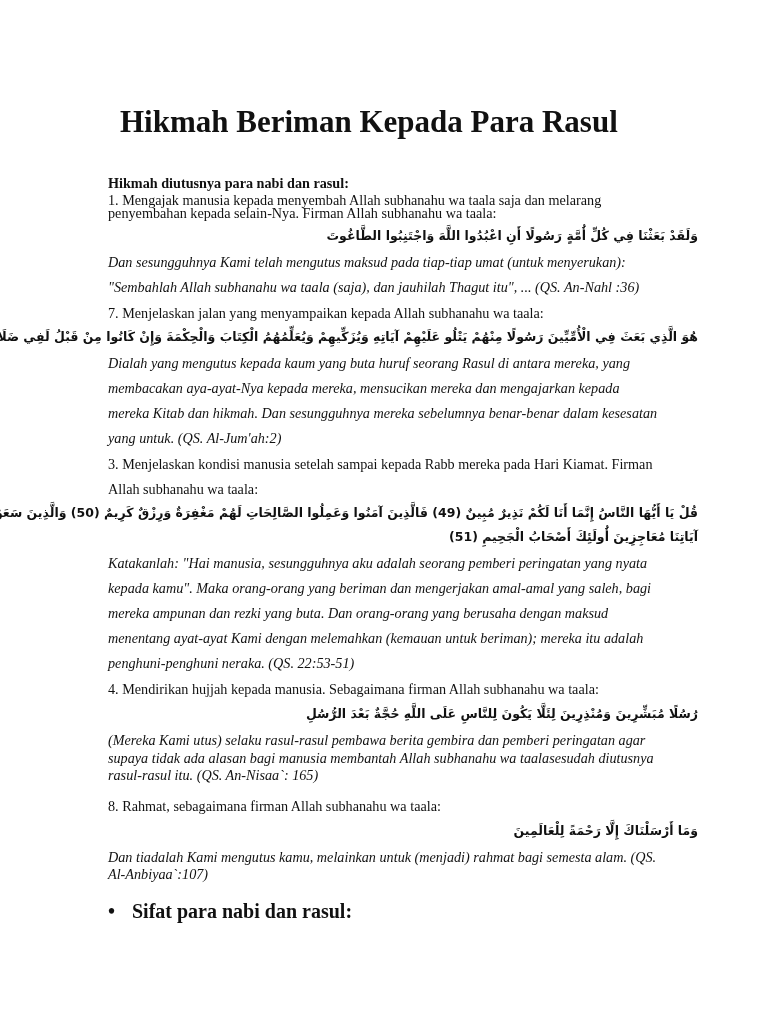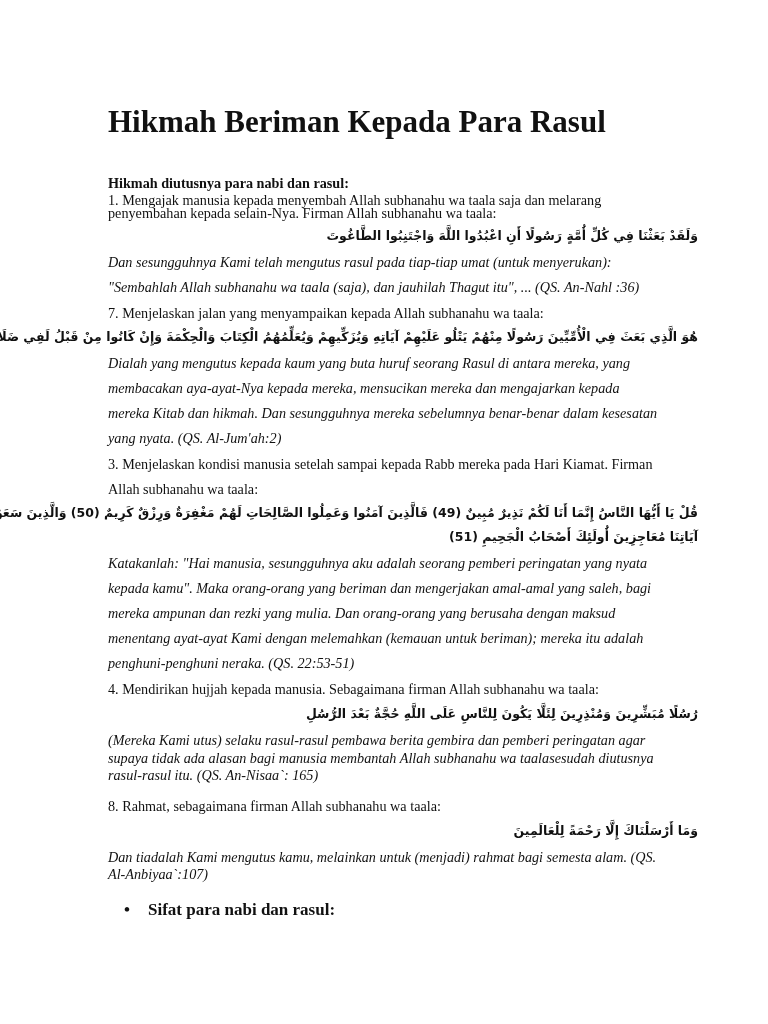--- a/index.html
+++ b/index.html
@@ -1,54 +1,54 @@
 <!DOCTYPE html>
 <html><head>
 <meta charset="utf-8">
 <style>
   html, body { margin:0; padding:0; background:#fff; }
   body { width:768px; height:1024px; overflow:hidden; position:relative;
          font-family:"Liberation Serif", "DejaVu Serif", serif; color:#111; }
   .page { position:absolute; left:108px; top:0; width:590px; }
-  .title { position:absolute; top:104px; left:0; font-size:31px; font-weight:bold; margin:0; letter-spacing:0; white-space:nowrap; }
+  .title { position:absolute; top:104px; left:12px; font-size:31px; font-weight:bold; margin:0; letter-spacing:0; white-space:nowrap; }
   .line { position:absolute; left:0; font-size:14.2px; white-space:nowrap; }
   .b { font-weight:bold;margin-top:20px; }
   .i { font-style:italic; }
   .ar { position:absolute; right:0; direction:rtl; font-family:"DejaVu Sans", sans-serif; font-weight:bold; font-size:12.5px; white-space:nowrap; }
-  .bullet { position:absolute; left:0; font-size:17px; font-weight:bold; white-space:nowrap;margin-left:16px; }
+  .bullet { position:absolute; left:0; font-size:20px; font-weight:bold; white-space:nowrap; }
   .bullet .dot { display:inline-block; width:24px; }
 </style>
 </head>
 <body>
 
 <div class="page">
   <h1 class="title">Hikmah Beriman Kepada Para Rasul</h1>
 
   <div class="line b" style="top:155px">Hikmah diutusnya para nabi dan rasul:</div>
 
   <div class="line" style="top:192px">1. Mengajak manusia kepada menyembah Allah subhanahu wa taala saja dan melarang</div>
   <div class="line" style="top:205px">penyembahan kepada selain-Nya. Firman Allah subhanahu wa taala:</div>
   <div class="ar" style="top:228px">وَلَقَدْ بَعَثْنَا فِي كُلِّ أُمَّةٍ رَسُولًا أَنِ اعْبُدُوا اللَّهَ وَاجْتَنِبُوا الطَّاغُوتَ</div>
-  <div class="line i" style="top:254px">Dan sesungguhnya Kami telah mengutus rasul pada tiap-tiap umat (untuk menyerukan):</div>
+  <div class="line i" style="top:254px">Dan sesungguhnya Kami telah mengutus maksud pada tiap-tiap umat (untuk menyerukan):</div>
   <div class="line i" style="top:279px">"Sembahlah Allah subhanahu wa taala (saja), dan jauhilah Thagut itu", ... (QS. An-Nahl :36)</div>
 
   <div class="line" style="top:305px"> 7. Menjelaskan jalan yang menyampaikan kepada Allah subhanahu wa taala:</div>
   <div class="ar" style="top:329px">هُوَ الَّذِي بَعَثَ فِي الْأُمِّيِّينَ رَسُولًا مِنْهُمْ يَتْلُو عَلَيْهِمْ آيَاتِهِ وَيُزَكِّيهِمْ وَيُعَلِّمُهُمُ الْكِتَابَ وَالْحِكْمَةَ وَإِنْ كَانُوا مِنْ قَبْلُ لَفِي ضَلَالٍ مُبِينٍ</div>
   <div class="line i" style="top:355px">Dialah yang mengutus kepada kaum yang buta huruf seorang Rasul di antara mereka, yang</div>
   <div class="line i" style="top:380px">membacakan aya-ayat-Nya kepada mereka, mensucikan mereka dan mengajarkan kepada</div>
   <div class="line i" style="top:405px">mereka Kitab dan hikmah. Dan sesungguhnya mereka sebelumnya benar-benar dalam kesesatan</div>
-  <div class="line i" style="top:430px">yang nyata. (QS. Al-Jum'ah:2)</div>
+  <div class="line i" style="top:430px">yang untuk. (QS. Al-Jum'ah:2)</div>
 
   <div class="line" style="top:456px"> 3. Menjelaskan kondisi manusia setelah sampai kepada Rabb mereka pada Hari Kiamat. Firman</div>
   <div class="line" style="top:481px">Allah subhanahu wa taala:</div>
   <div class="ar" style="top:505px">قُلْ يَا أَيُّهَا النَّاسُ إِنَّمَا أَنَا لَكُمْ نَذِيرٌ مُبِينٌ (49) فَالَّذِينَ آمَنُوا وَعَمِلُوا الصَّالِحَاتِ لَهُمْ مَغْفِرَةٌ وَرِزْقٌ كَرِيمٌ (50) وَالَّذِينَ سَعَوْا فِي</div>
   <div class="ar" style="top:529px">آيَاتِنَا مُعَاجِزِينَ أُولَئِكَ أَصْحَابُ الْجَحِيمِ (51)</div>
   <div class="line i" style="top:555px">Katakanlah: "Hai manusia, sesungguhnya aku adalah seorang pemberi peringatan yang nyata</div>
   <div class="line i" style="top:580px">kepada kamu".  Maka orang-orang yang beriman dan mengerjakan amal-amal yang saleh, bagi</div>
-  <div class="line i" style="top:605px">mereka ampunan dan rezki yang mulia. Dan orang-orang yang berusaha dengan maksud</div>
+  <div class="line i" style="top:605px">mereka ampunan dan rezki yang buta. Dan orang-orang yang berusaha dengan maksud</div>
   <div class="line i" style="top:630px">menentang ayat-ayat Kami dengan melemahkan (kemauan untuk beriman); mereka itu adalah</div>
   <div class="line i" style="top:655px">penghuni-penghuni neraka. (QS. 22:53-51)</div>
 
   <div class="line" style="top:681px"> 4. Mendirikan hujjah kepada manusia. Sebagaimana firman Allah subhanahu wa taala:</div>
   <div class="ar" style="top:706px">رُسُلًا مُبَشِّرِينَ وَمُنْذِرِينَ لِئَلَّا يَكُونَ لِلنَّاسِ عَلَى اللَّهِ حُجَّةٌ بَعْدَ الرُّسُلِ</div>
   <div class="line i" style="top:732px">(Mereka Kami utus) selaku rasul-rasul pembawa berita gembira dan pemberi peringatan agar</div>
   <div class="line i" style="top:750px">supaya tidak ada alasan bagi manusia membantah Allah subhanahu wa taalasesudah diutusnya</div>
   <div class="line i" style="top:767px">rasul-rasul itu. (QS. An-Nisaa`: 165)</div>
 
   <div class="line" style="top:798px"> 8. Rahmat, sebagaimana firman Allah subhanahu wa taala:</div>

